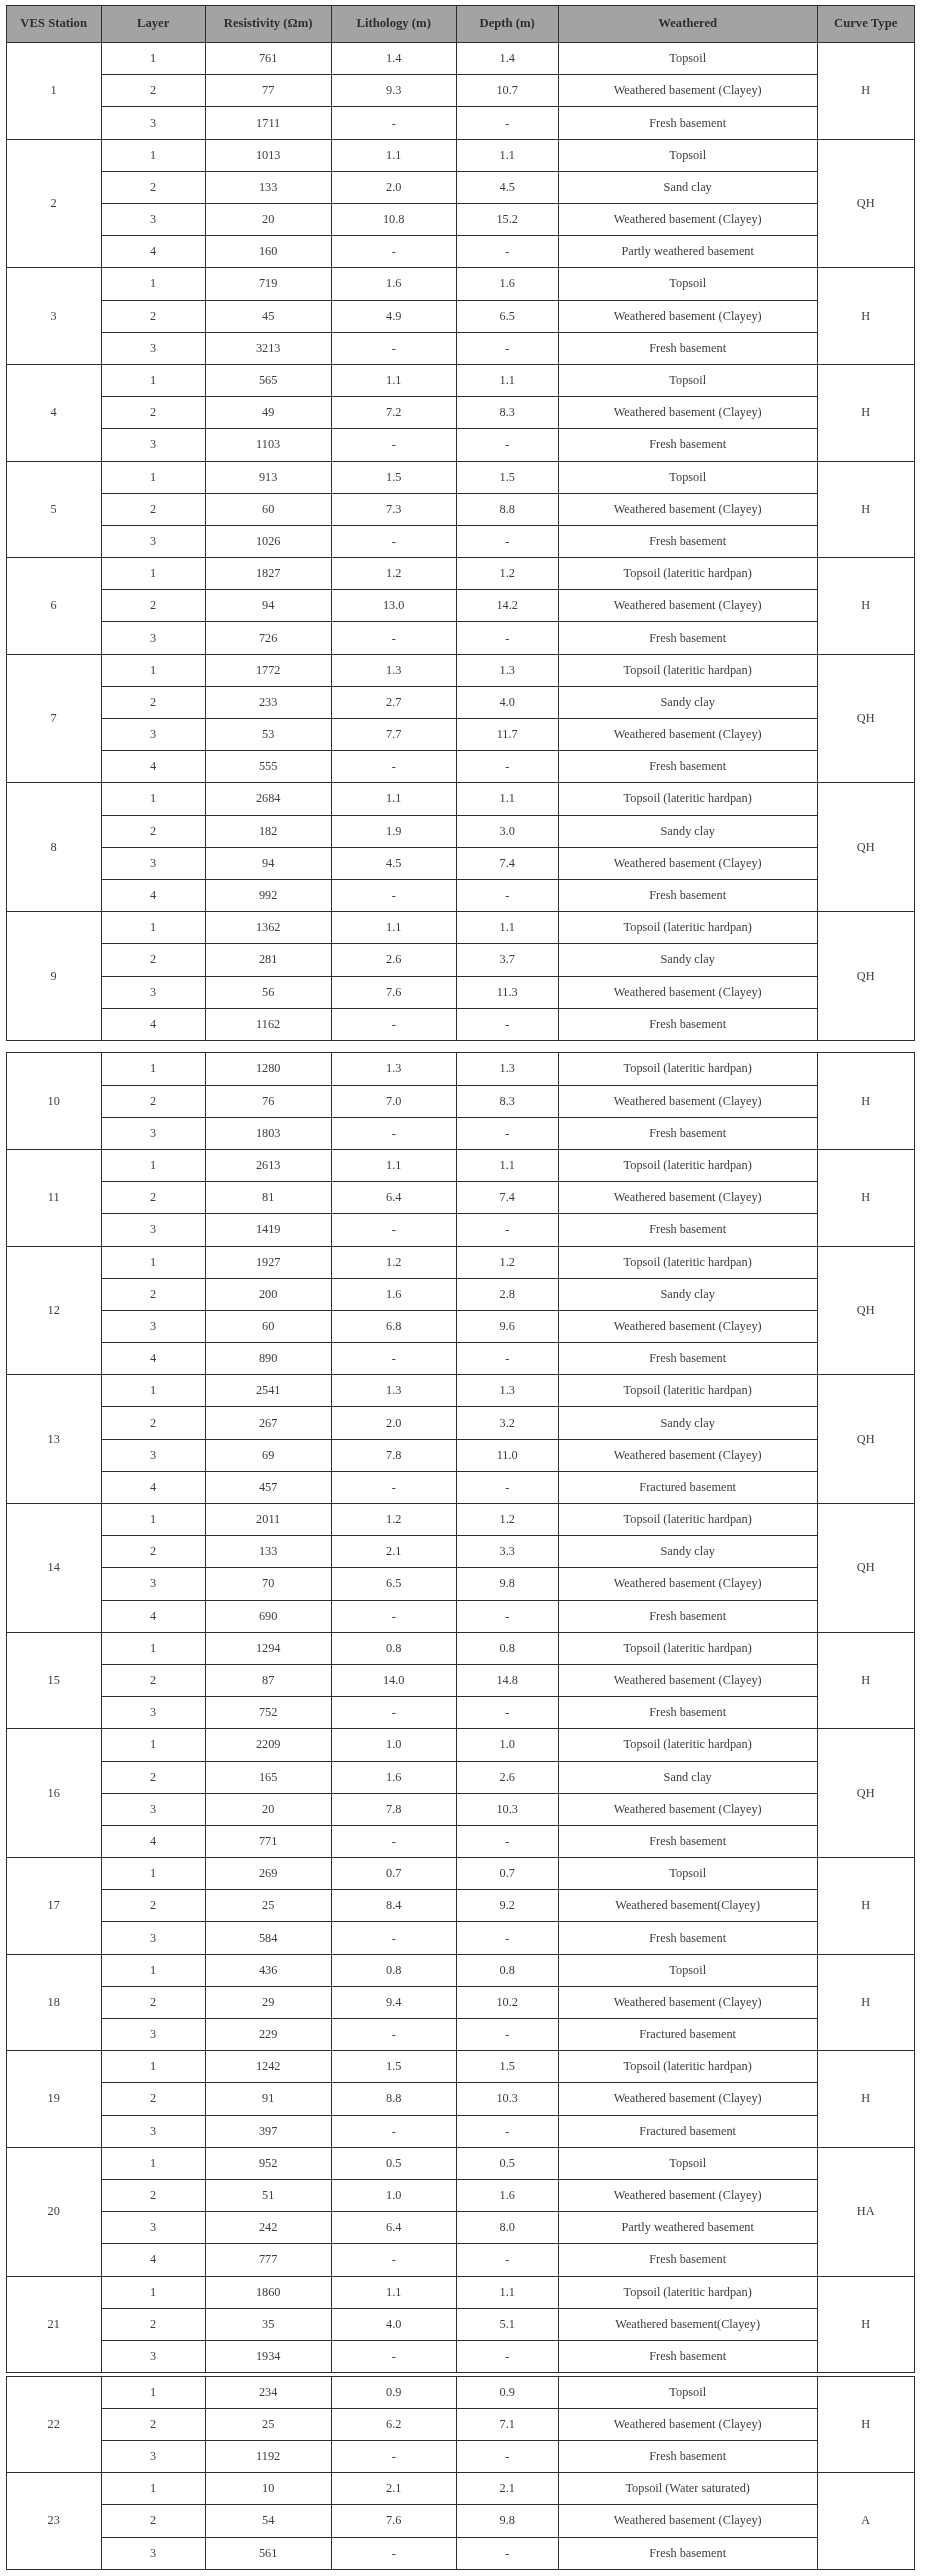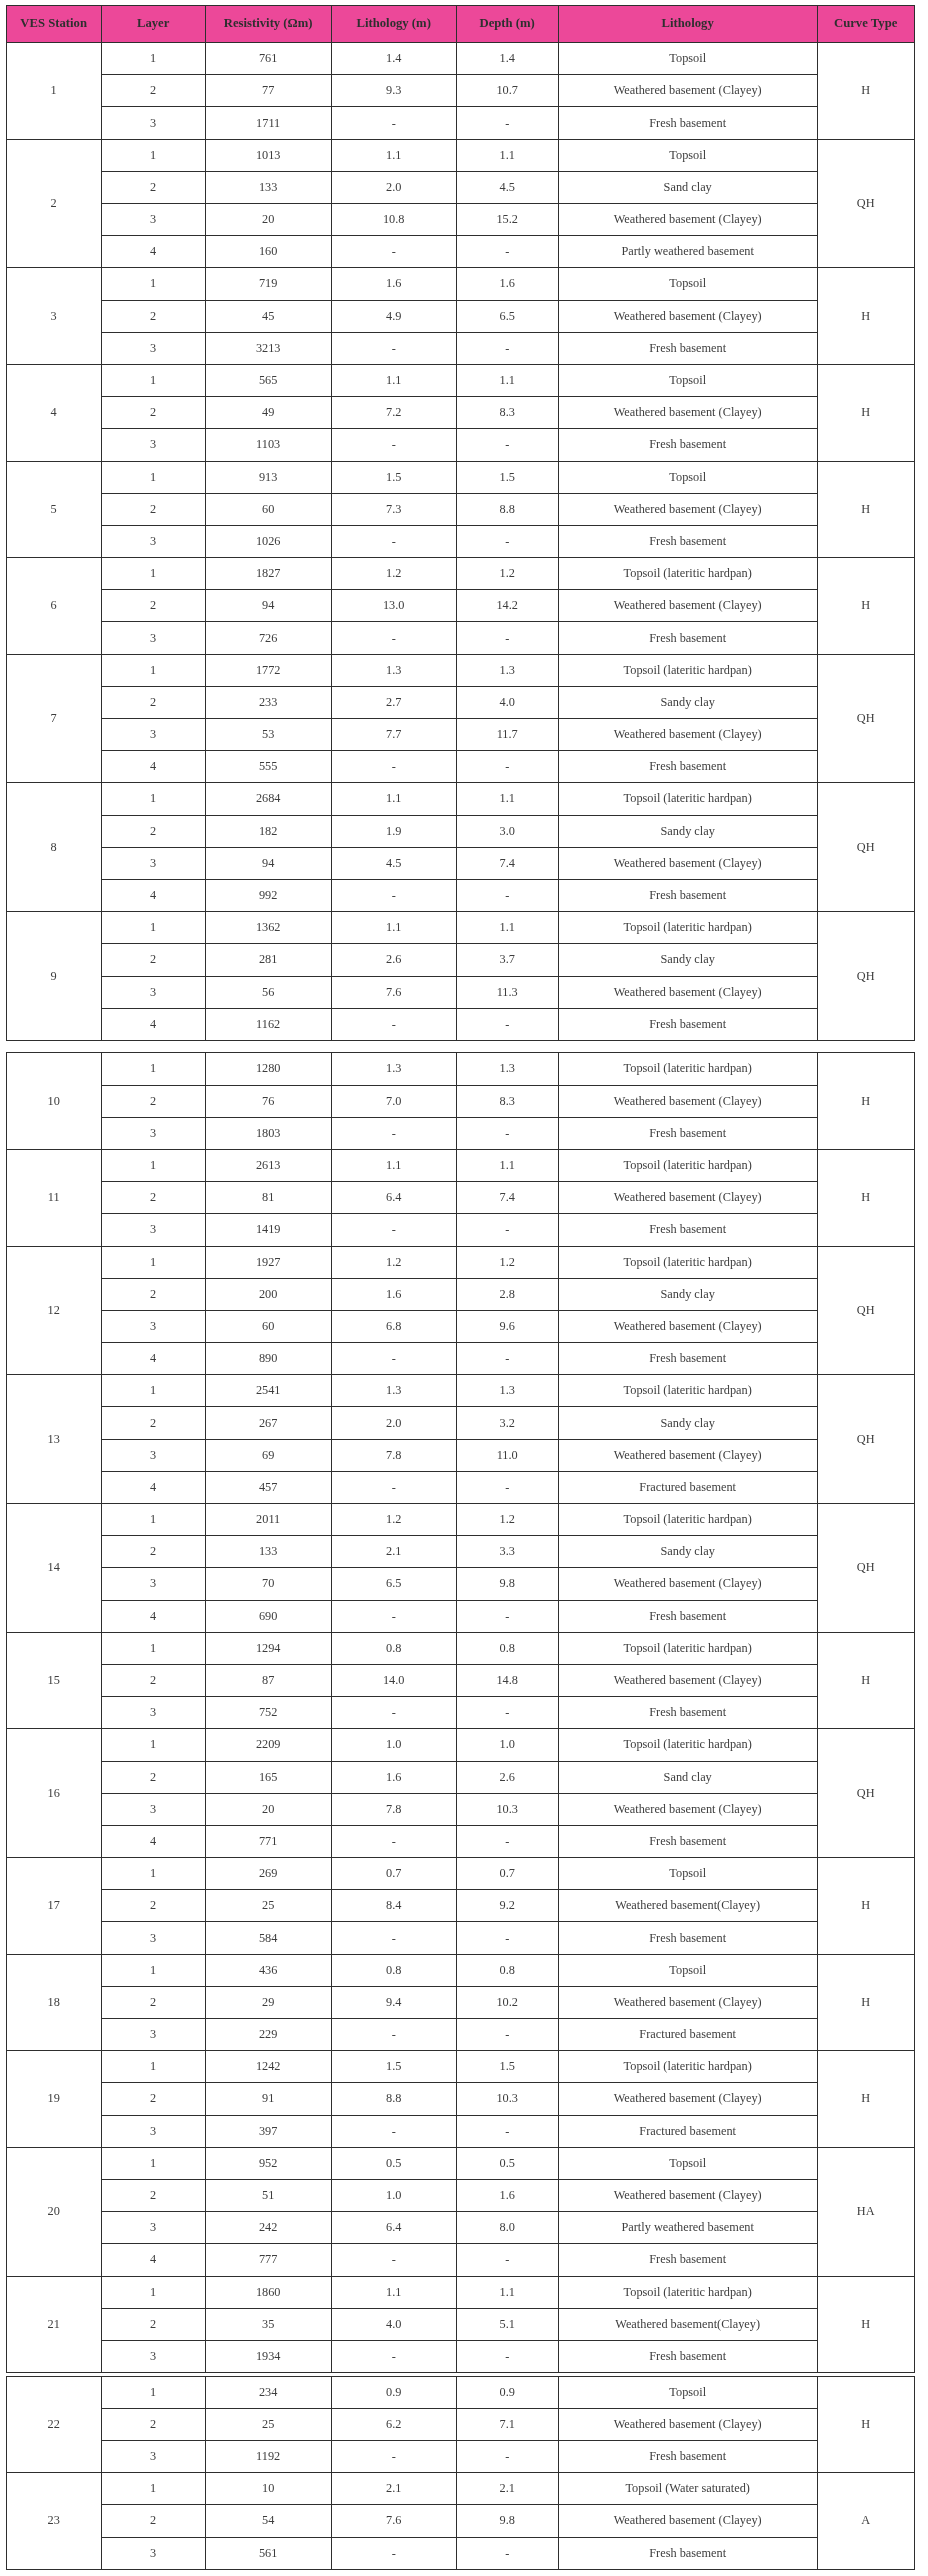--- a/index.html
+++ b/index.html
@@ -37,21 +37,21 @@
   table.ves th, table.ves td {
     border: 0.8px solid #2e2e2e;
     text-align: center;
     vertical-align: middle;
     padding: 1.6px 4.9px;
     font-size: 12.3px;
     color: #3d3d3d;
     overflow: hidden;
   }
   table.ves th {
-    background: #ec4899;
+    background: #a3a3a3;
     color: #2f2f2f;
     font-weight: 700;
     font-size: 12.7px;
     height: 33px;
   }
   table.ves td { height: 28px; }
   table.ves td.station-cell,
   table.ves td.curve-cell {
     background: #ffffff;
   }
@@ -78,21 +78,21 @@
           <col class="c-lith">
           <col class="c-curve">
         </colgroup>
         <thead>
           <tr>
             <th>VES Station</th>
             <th>Layer</th>
             <th>Resistivity (Ωm)</th>
             <th>Lithology (m)</th>
             <th>Depth (m)</th>
-            <th>Lithology</th>
+            <th>Weathered</th>
             <th>Curve Type</th>
           </tr>
         </thead>
         <tbody>
           <tr>
             <td class="station-cell" rowspan="3">1</td>
             <td>1</td>
             <td>761</td>
             <td>1.4</td>
             <td>1.4</td>

